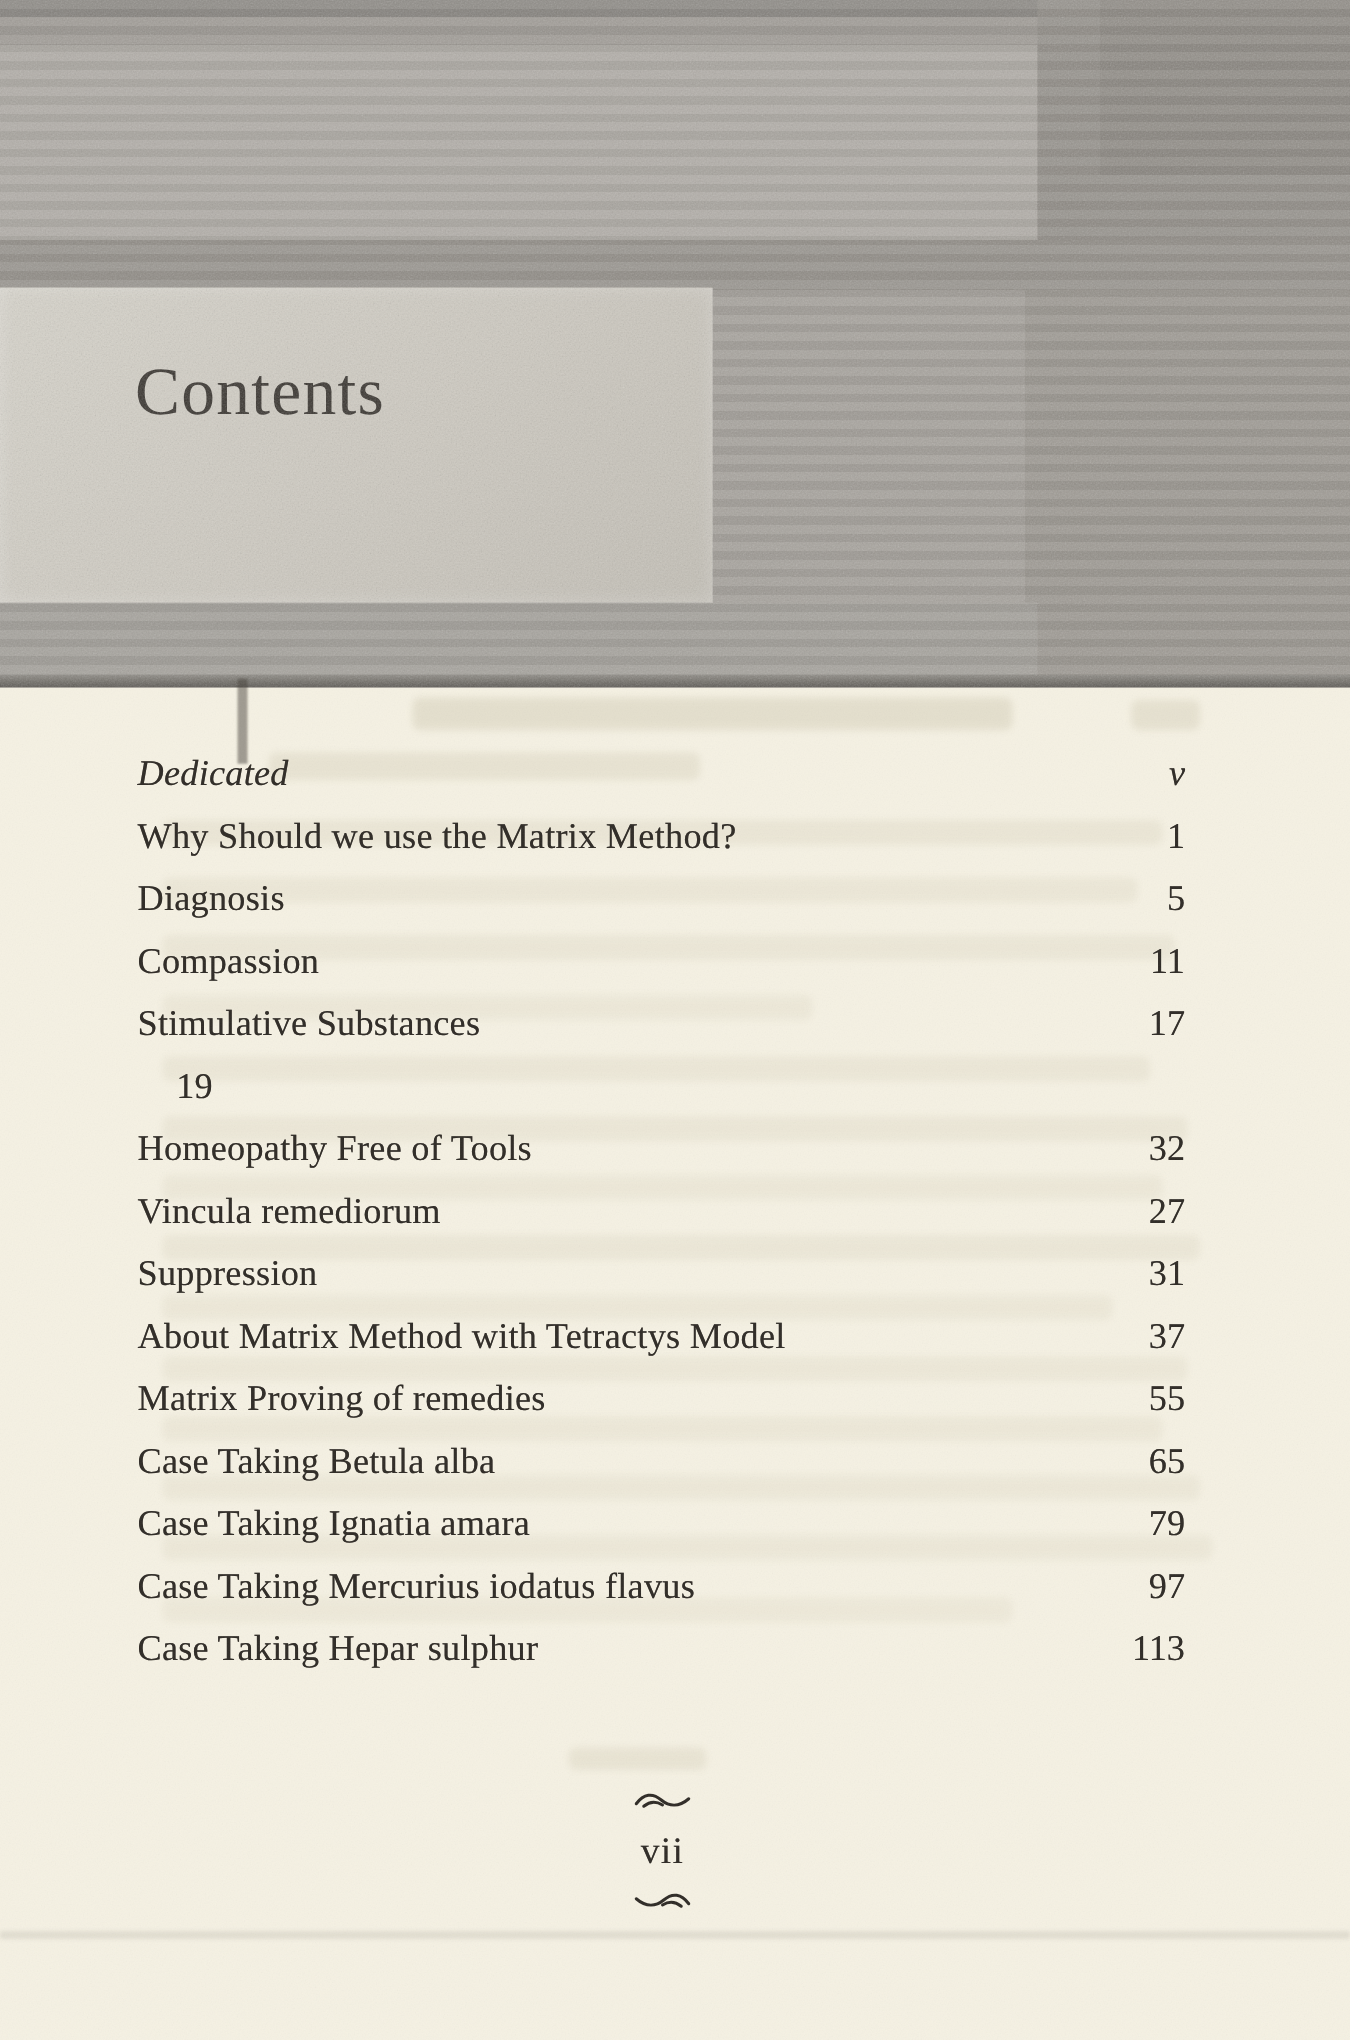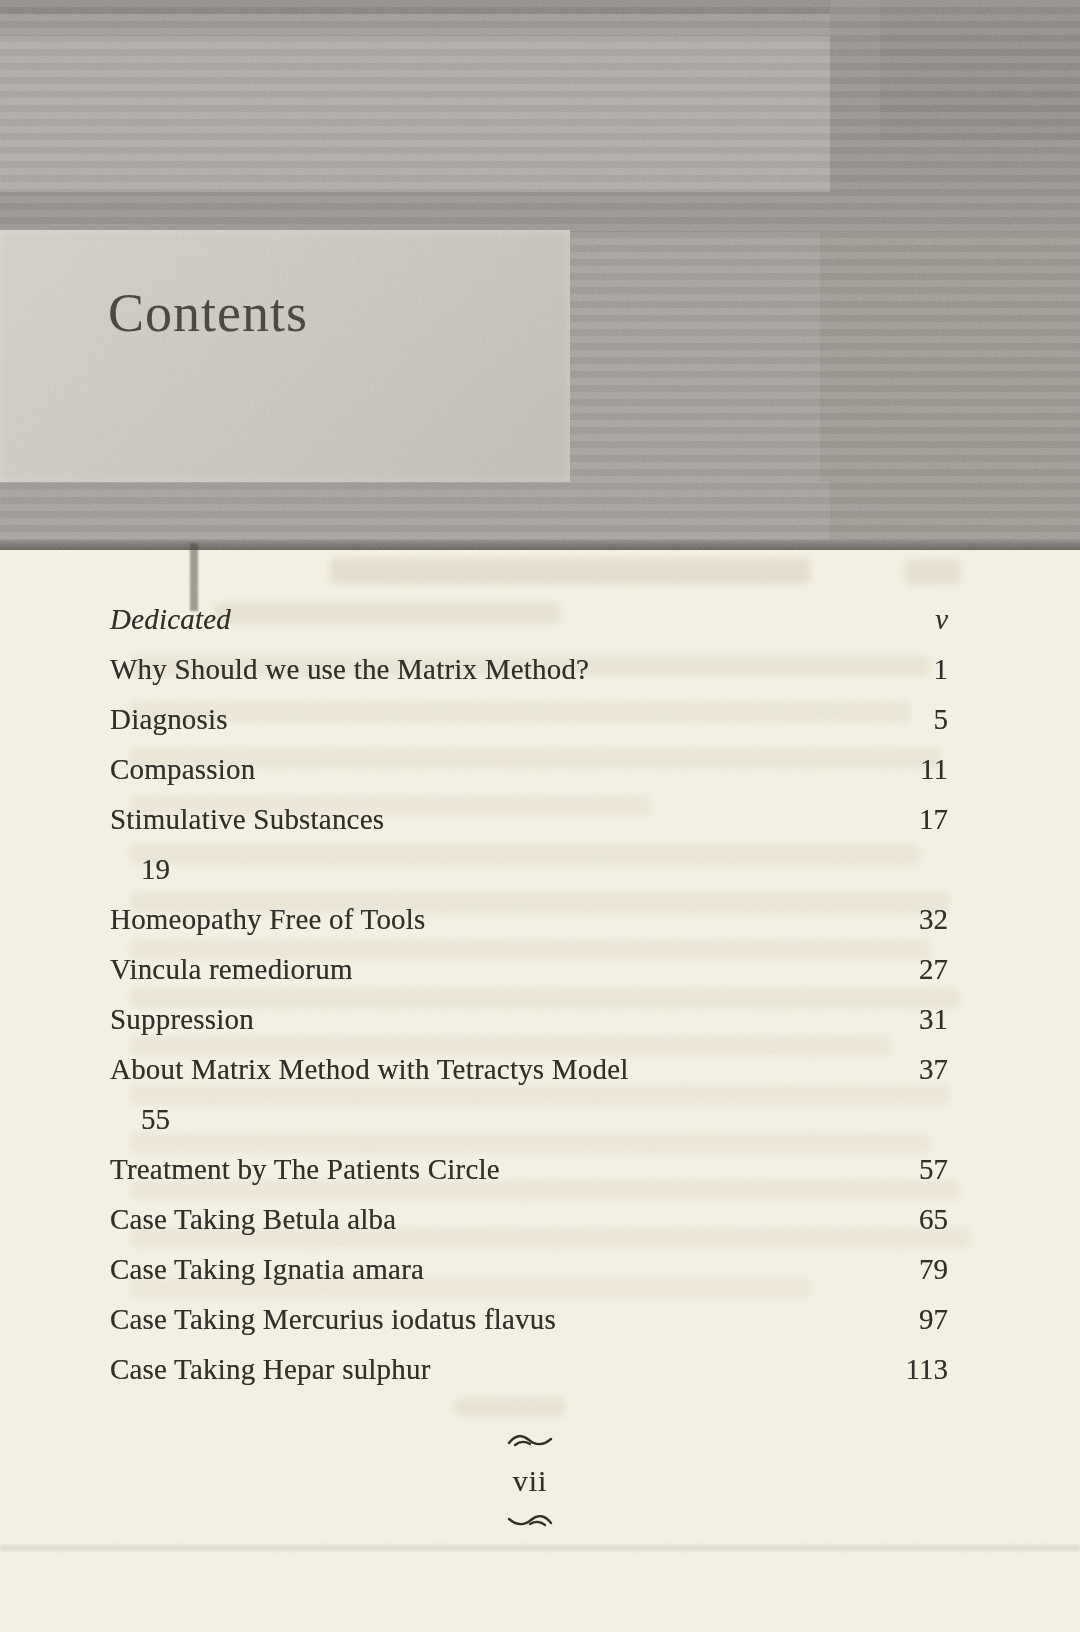--- a/index.html
+++ b/index.html
@@ -178,25 +178,22 @@
       </div>
       <div class="toc-row">
         <span class="toc-title">Suppression</span>
         <span class="toc-page">31</span>
       </div>
       <div class="toc-row">
         <span class="toc-title">About Matrix Method with Tetractys Model</span>
         <span class="toc-page">37</span>
       </div>
       <div class="toc-row">
+        <span class="toc-title">Matrix Proving of remedies</span>
         <span class="toc-page">55</span>
-      </div>
-      <div class="toc-row">
-        <span class="toc-title">Treatment by The Patients Circle</span>
-        <span class="toc-page">57</span>
       </div>
       <div class="toc-row">
         <span class="toc-title">Case Taking Betula alba</span>
         <span class="toc-page">65</span>
       </div>
       <div class="toc-row">
         <span class="toc-title">Case Taking Ignatia amara</span>
         <span class="toc-page">79</span>
       </div>
       <div class="toc-row">

